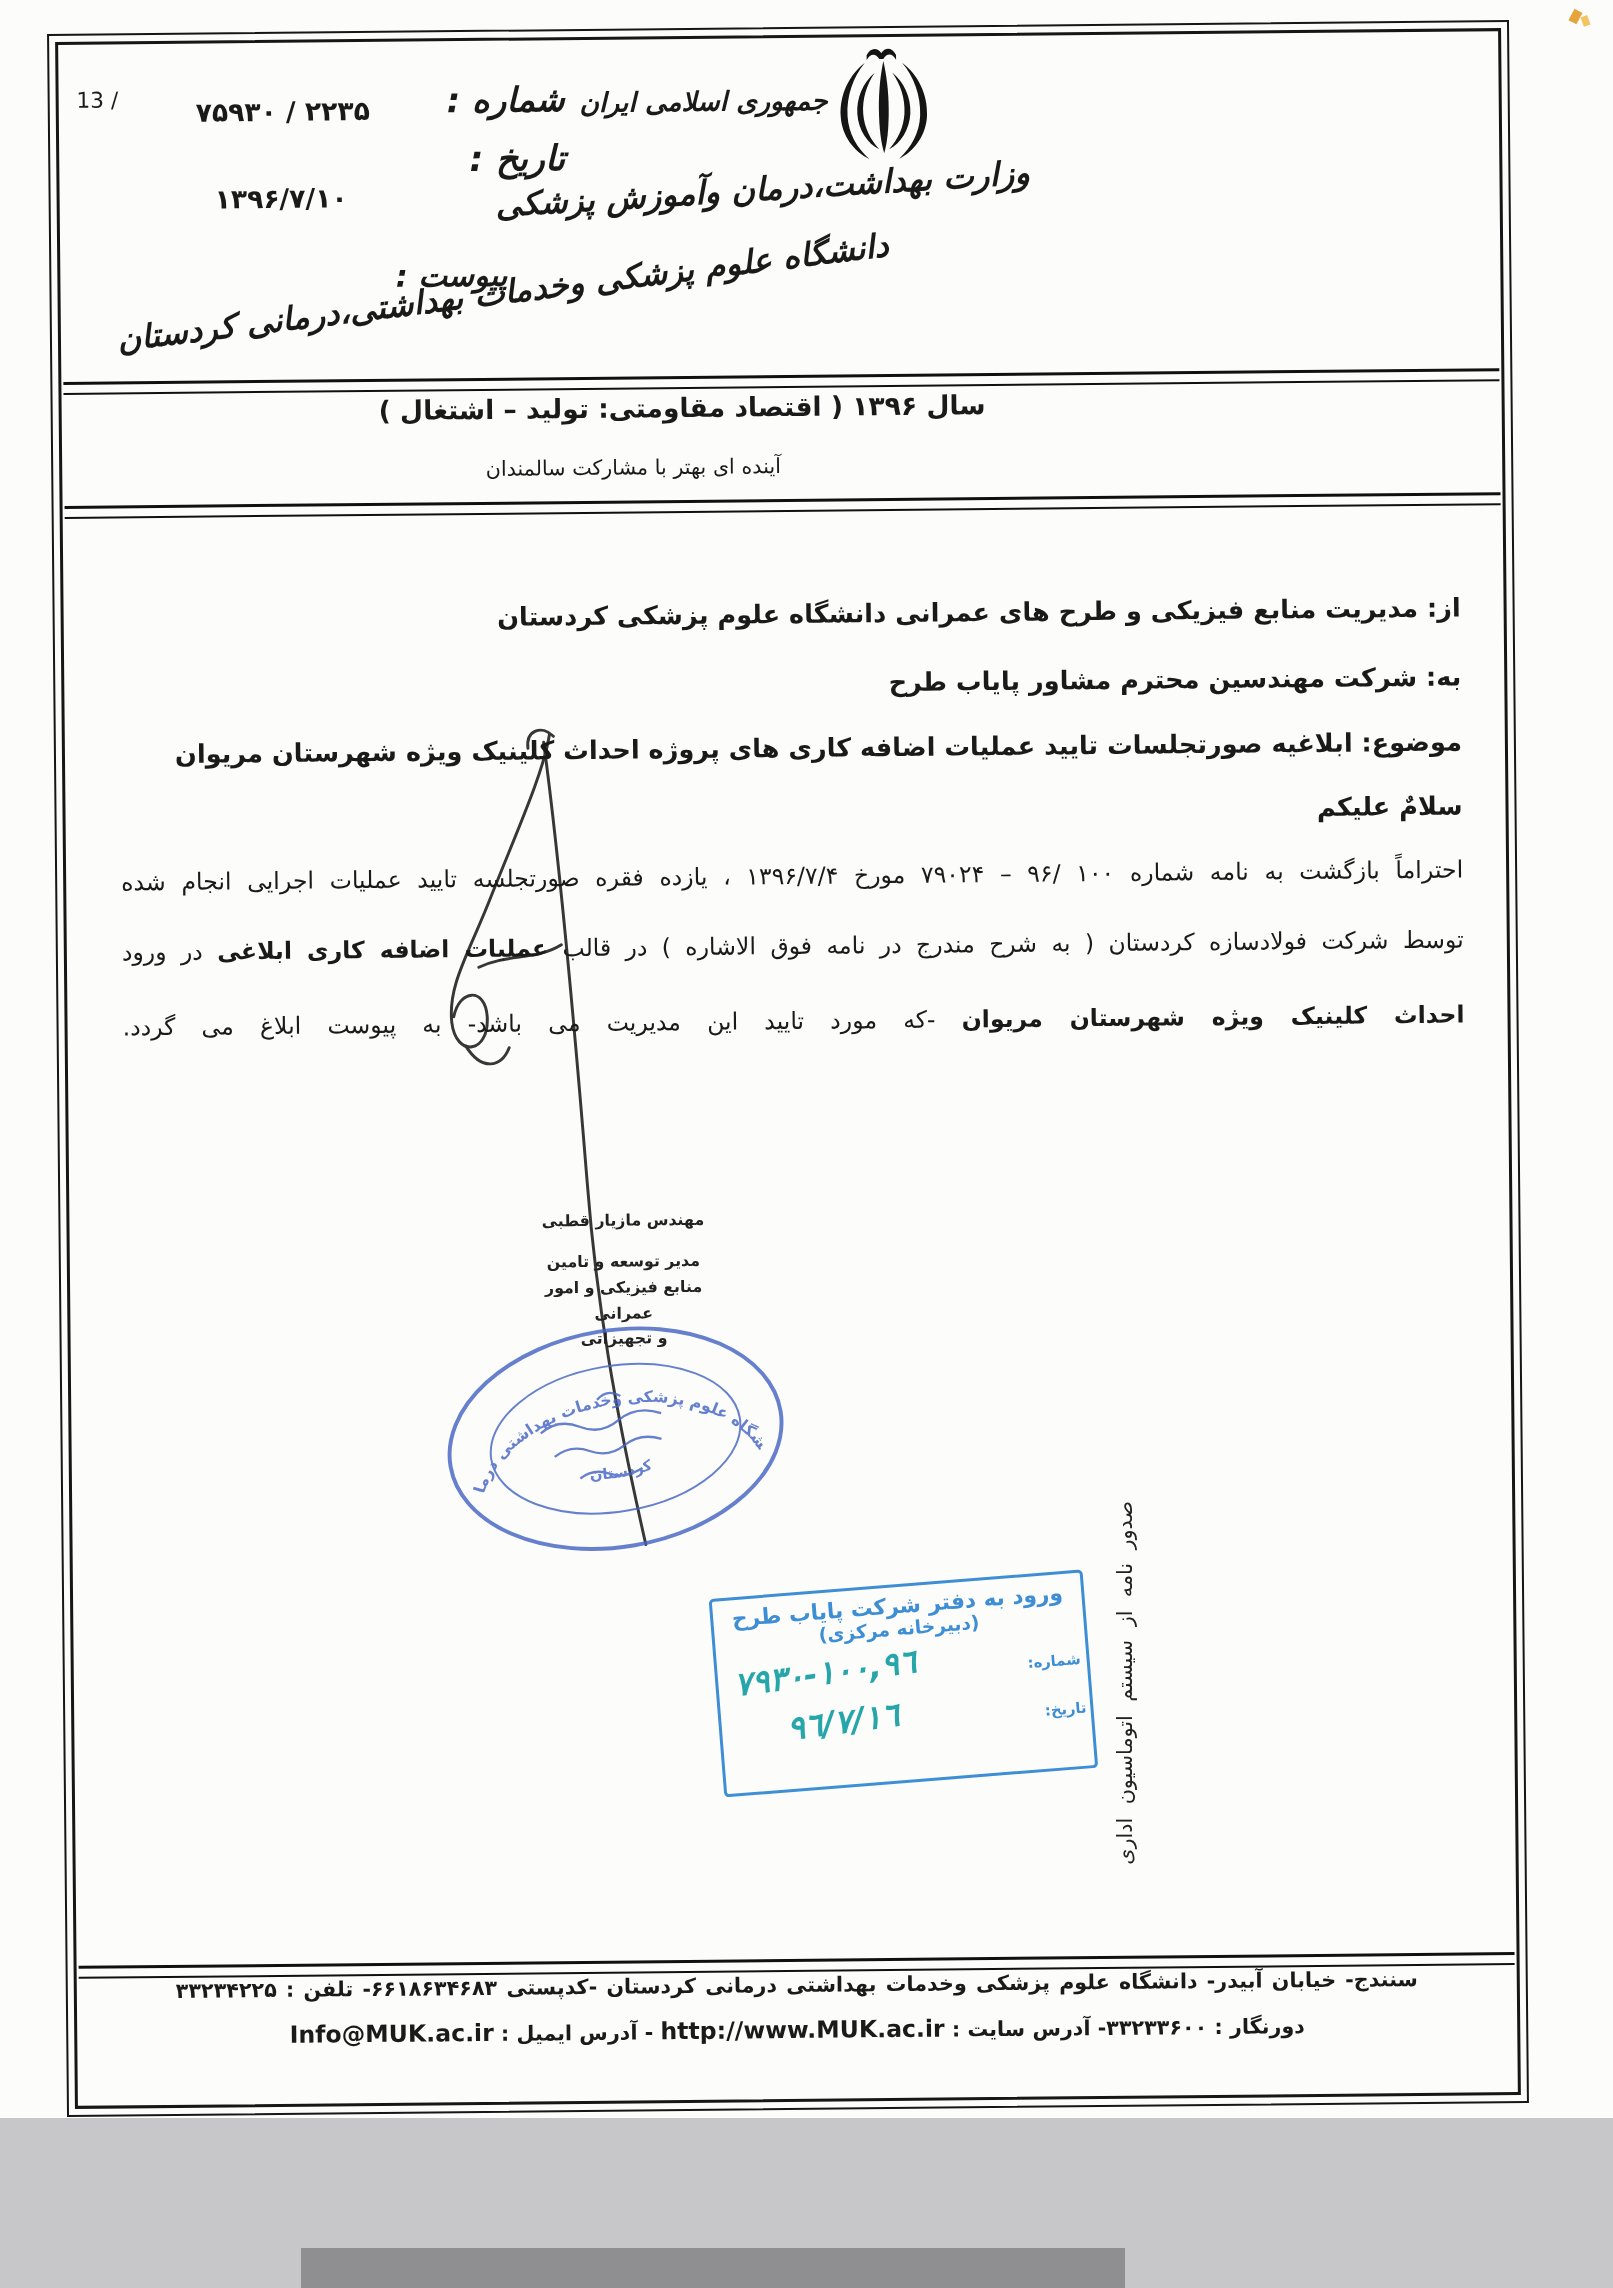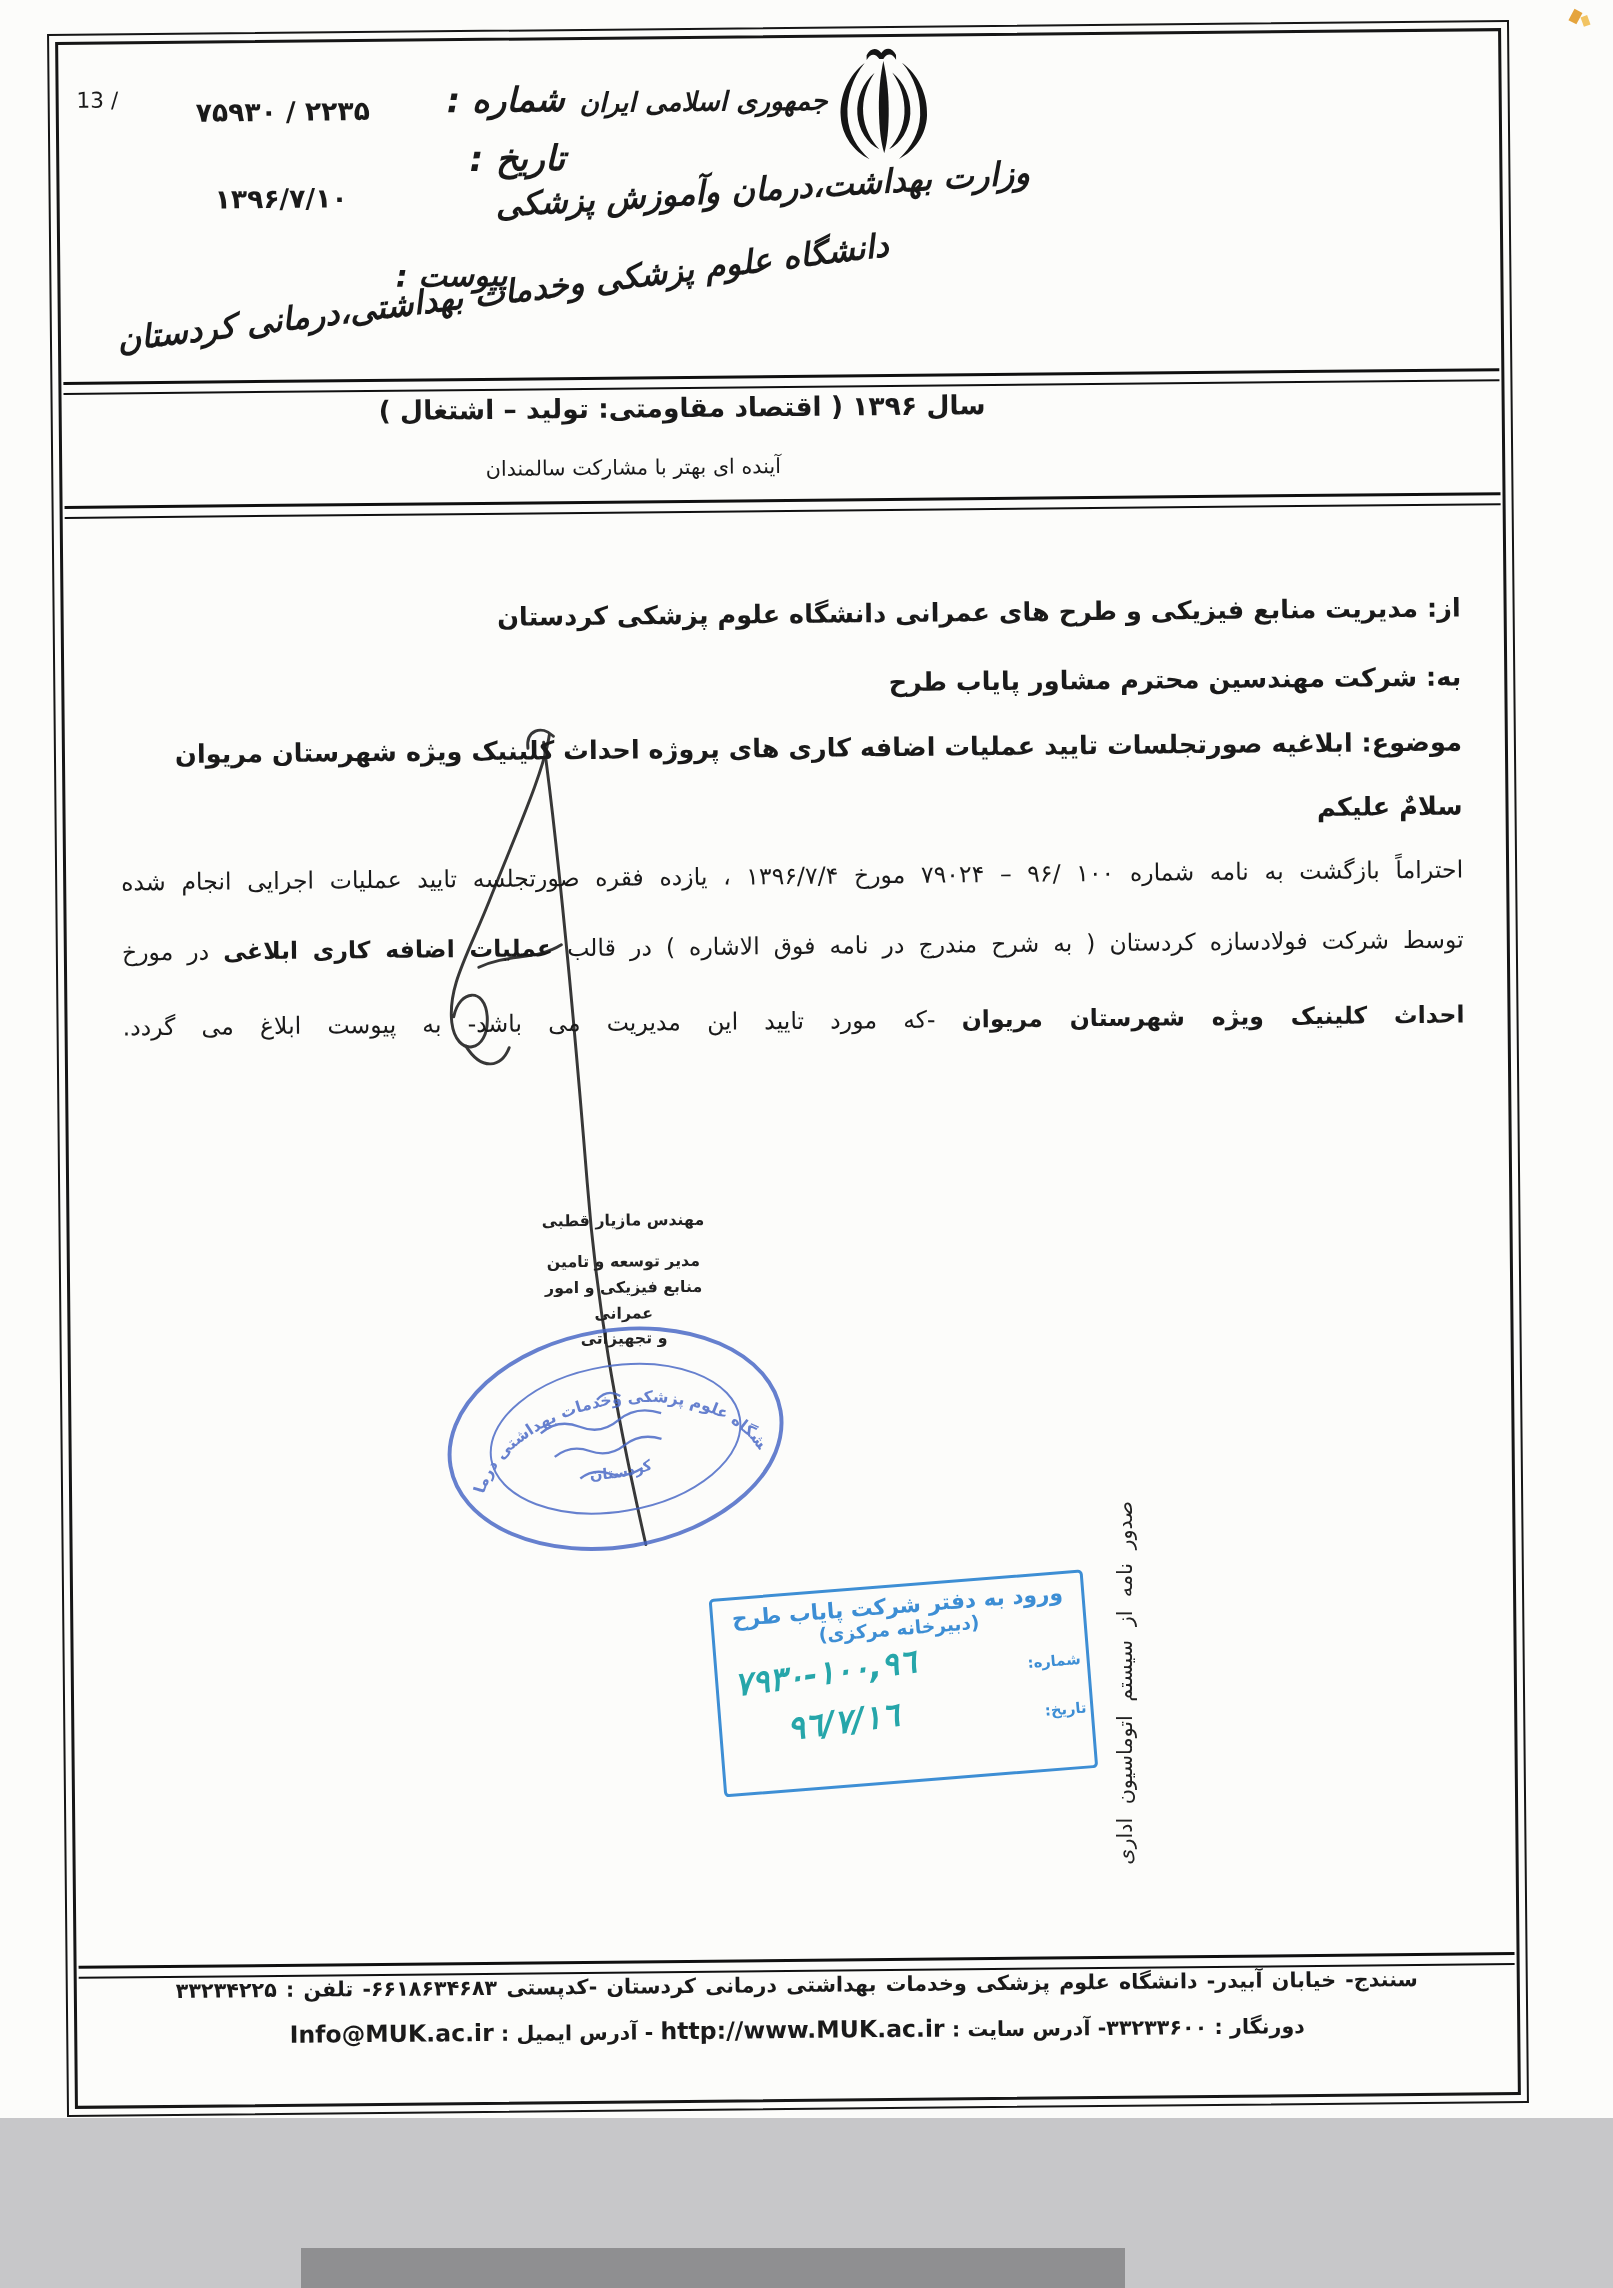--- a/index.html
+++ b/index.html
@@ -129,21 +129,21 @@
 
     <div class="abs bline b-from">از: مدیریت منابع فیزیکی و طرح های عمرانی دانشگاه علوم پزشکی کردستان</div>
     <div class="abs bline b-to">به: شرکت مهندسین محترم مشاور پایاب طرح</div>
     <div class="abs bline b-subject">موضوع:  ابلاغیه صورتجلسات تایید عملیات اضافه کاری های پروژه احداث کلینیک ویژه شهرستان  مریوان</div>
     <div class="abs bline b-sal">سلامٌ علیکم</div>
 
     <div class="abs pline p1">
       <span>احتراماً بازگشت به نامه شماره </span><span class="ltrnum" dir="ltr">۷۹۰۲۴ – ۹۶/ ۱۰۰</span><span>  مورخ ۱۳۹۶/۷/۴ ، یازده فقره صورتجلسه تایید عملیات اجرایی انجام شده</span>
     </div>
     <div class="abs pline p2">
-      <span>توسط شرکت فولادسازه کردستان ( به شرح مندرج در نامه فوق الاشاره ) در قالب </span><span class="pbold">عملیات اضافه کاری ابلاغی</span><span> در مورخ</span>
+      <span>توسط شرکت فولادسازه کردستان ( به شرح مندرج در نامه فوق الاشاره ) در قالب </span><span class="pbold">عملیات اضافه کاری ابلاغی</span><span> در ورود</span>
     </div>
     <div class="abs pline p3">
       <span class="pbold">احداث کلینیک ویژه شهرستان مریوان</span><span> -که  مورد تایید این مدیریت می باشد-  به پیوست ابلاغ می گردد.</span>
     </div>
 
     <svg class="abs sig" viewBox="0 0 320 860">
       <g fill="none" stroke="#1c1c1c" stroke-width="3" stroke-linecap="round" opacity="0.88">
         <path d="M212,14 C206,52 178,112 152,176 C128,236 106,268 110,306 C114,342 148,338 146,300 C144,270 118,272 112,300"></path>
         <path d="M206,22 C222,150 236,330 246,470 C254,590 272,700 302,838"></path>
         <path d="M138,250 C168,236 196,244 222,228"></path>

